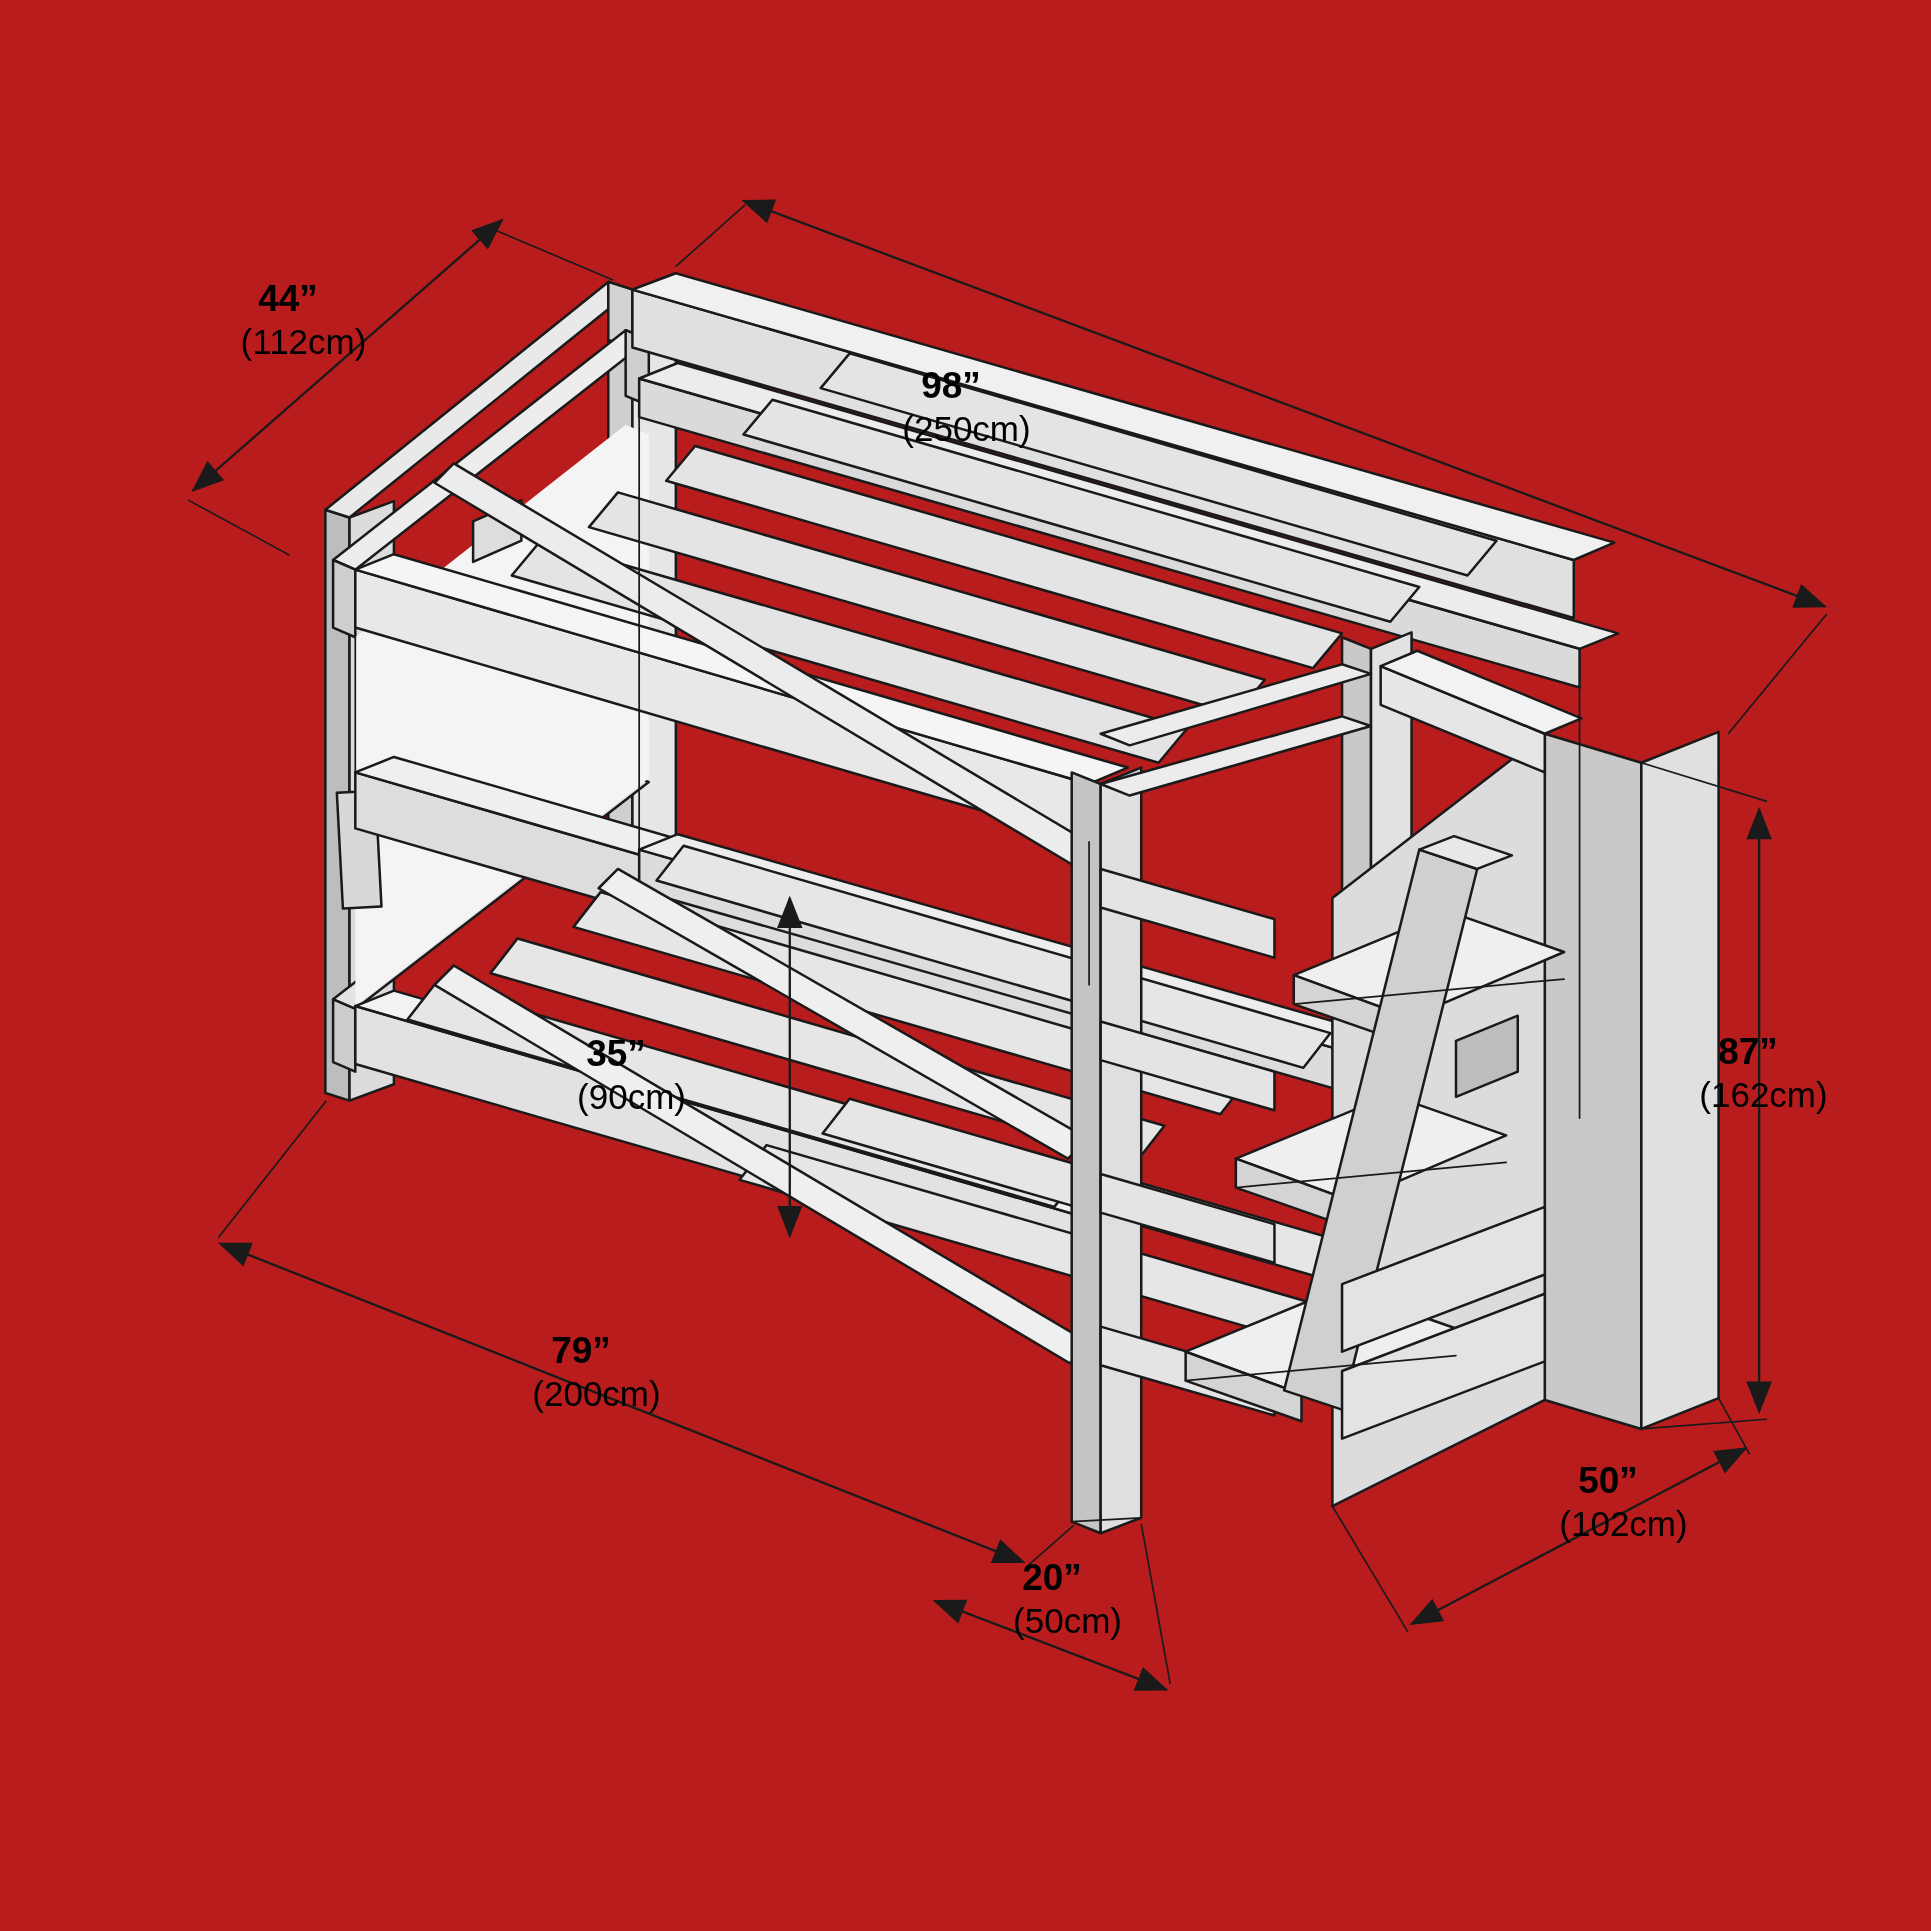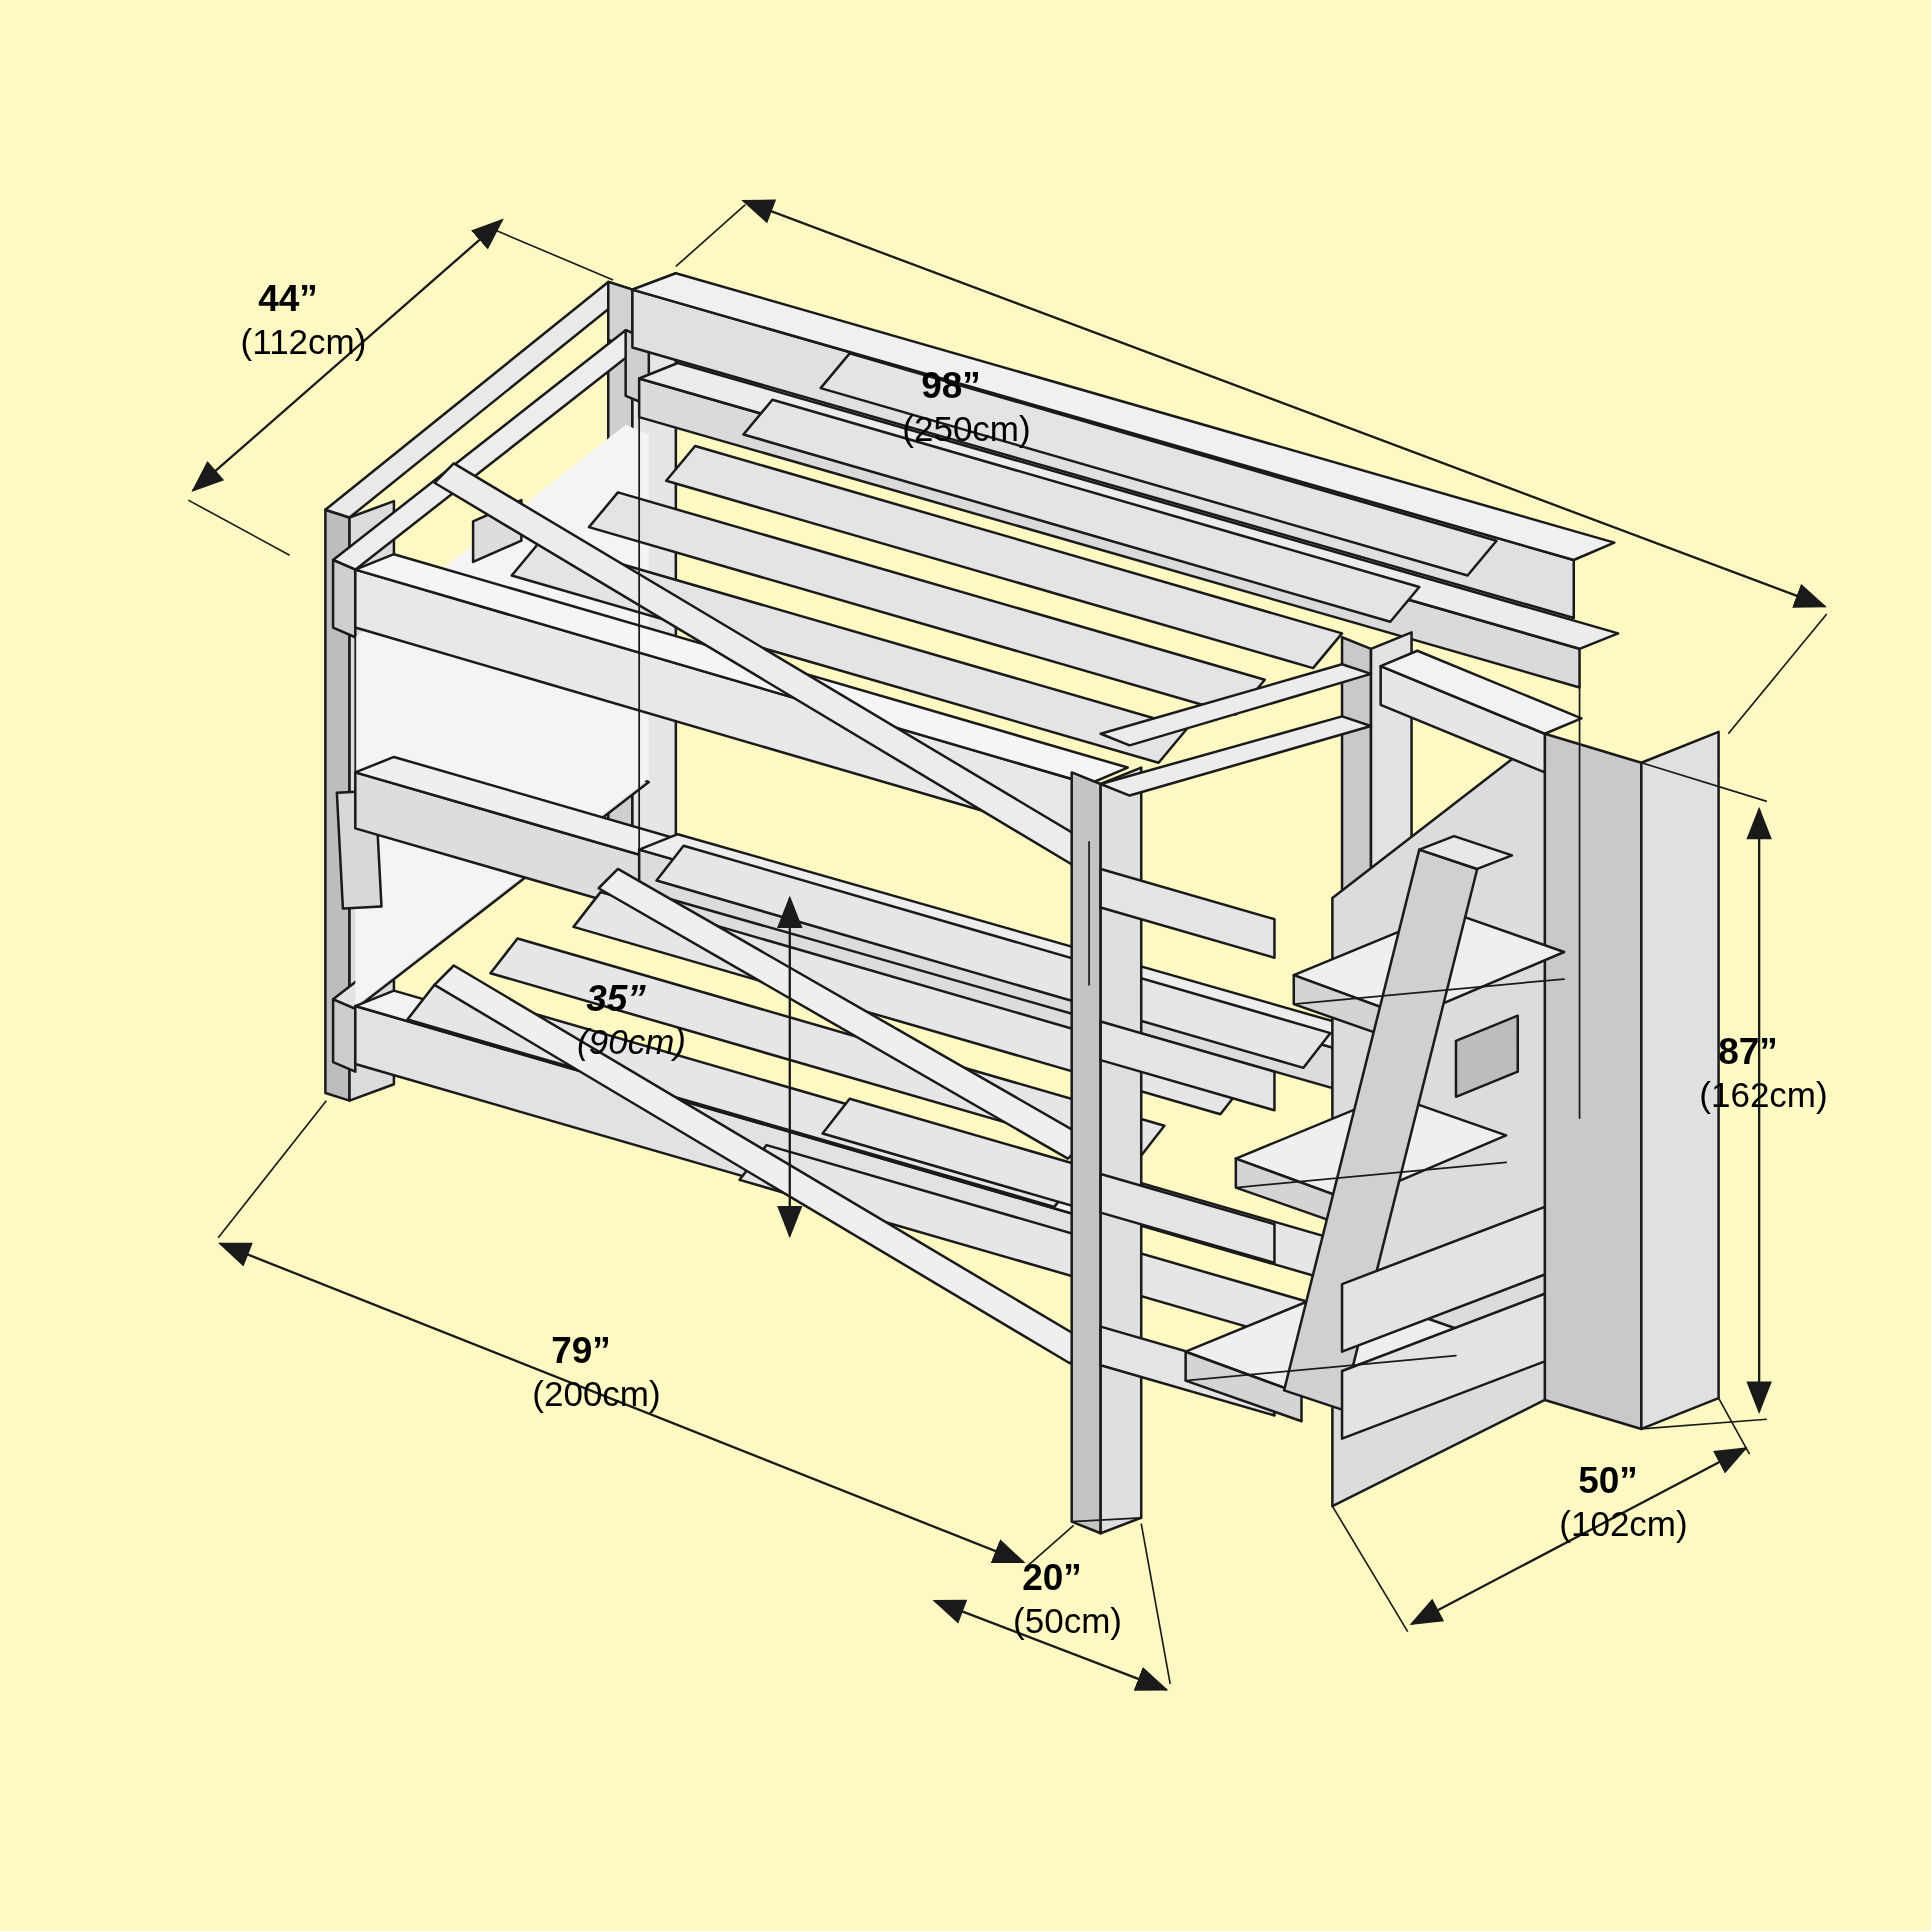--- a/index.html
+++ b/index.html
@@ -10,21 +10,21 @@
   body {
     width: 1931px;
     height: 1931px;
     overflow: hidden;
     font-family: "Liberation Sans", sans-serif;
   }
   #stage {
     position: relative;
     width: 1931px;
     height: 1931px;
-    background: #fef9c3;
+    background: #b91c1c;
   }
   #drawing {
     position: absolute;
     left: 0;
     top: 0;
     width: 1931px;
     height: 1931px;
   }
   .dim-label {
     position: absolute;
@@ -233,21 +233,21 @@
   <div class="dim-label" style="left:288px; top:319px; transform:translate(-50%,-50%);">
     <span class="imp">44”</span>
     <span class="met">(112cm)</span>
   </div>
 
   <div class="dim-label" style="left:951px; top:406px; transform:translate(-50%,-50%);text-align:center;">
     <span class="imp">98”</span>
     <span class="met">(250cm)</span>
   </div>
 
-  <div class="dim-label" style="left:616px; top:1019px; transform:translate(-50%,-50%);font-style:italic;">
+  <div class="dim-label" style="left:616px; top:1074px; transform:translate(-50%,-50%);">
     <span class="imp">35”</span>
     <span class="met">(90cm)</span>
   </div>
 
   <div class="dim-label" style="left:1748px; top:1072px; transform:translate(-50%,-50%);">
     <span class="imp">87”</span>
     <span class="met">(162cm)</span>
   </div>
 
   <div class="dim-label" style="left:581px; top:1371px; transform:translate(-50%,-50%);">

